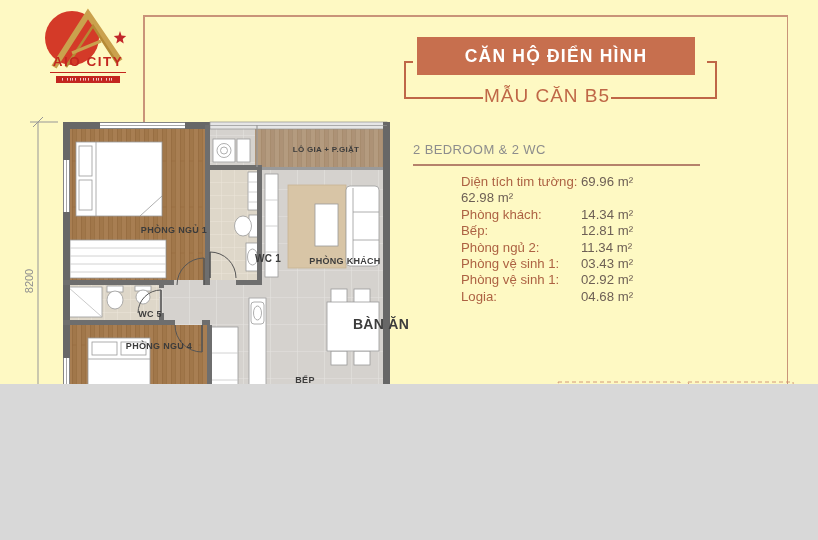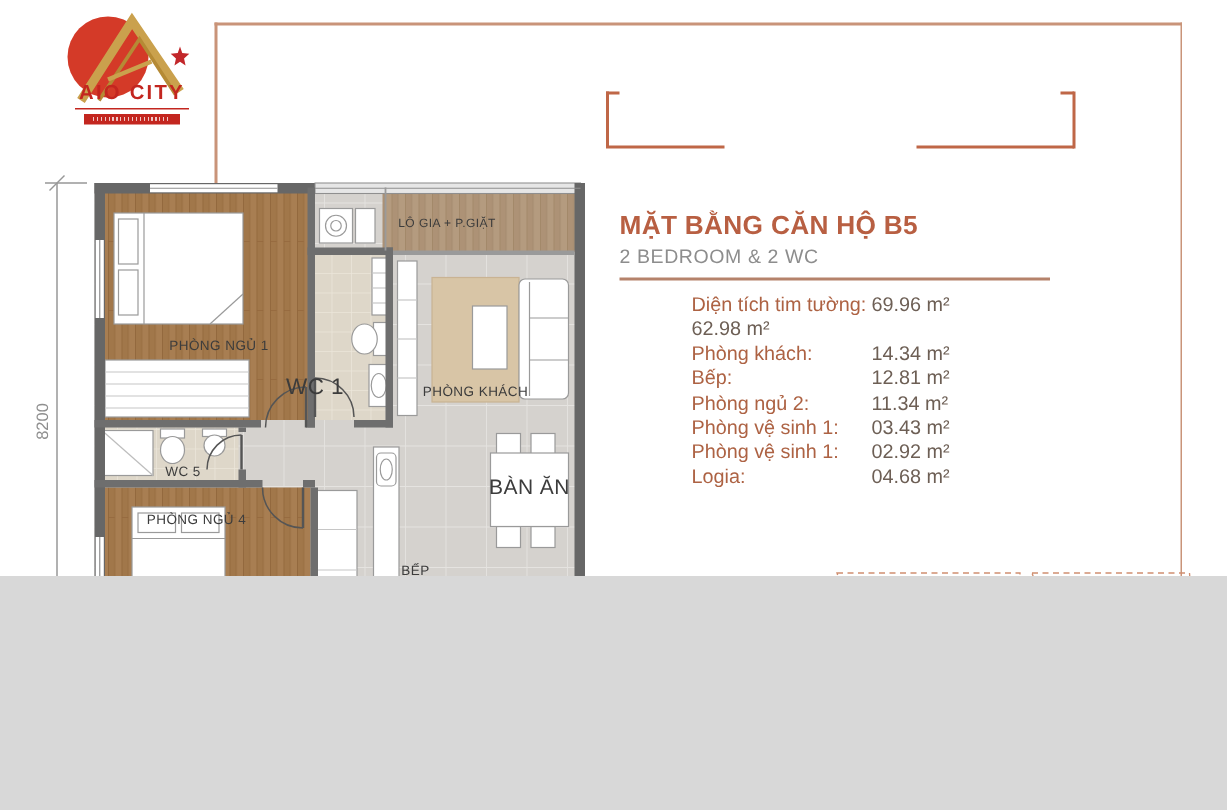--- a/index.html
+++ b/index.html
@@ -1,16 +1,16 @@
 <!DOCTYPE html>
 <html><head>
 <meta charset="utf-8">
 <style>
   html,body{margin:0;padding:0;background:#d8d8d8;}
-  .stage{position:relative;width:818px;height:384px;background:#ffffff;overflow:hidden;
+  .stage{position:relative;width:818px;height:384px;background:#fef9c3;overflow:hidden;
          font-family:"Liberation Sans","DejaVu Sans",sans-serif;}
   .line{position:absolute;background:#c99479;}
   .bracket{position:absolute;background:#bf6747;}
   svg{position:absolute;left:0;top:0;}
   
   .banner{position:absolute;left:417px;top:37px;width:278px;height:38px;background:#c76f4e;
           display:flex;align-items:center;justify-content:center;}
   .banner span{color:#fff;font-weight:bold;font-size:17.5px;letter-spacing:1.2px;}
   .model{position:absolute;left:483px;top:85px;width:128px;text-align:center;
          color:#bf6747;font-size:19px;letter-spacing:1px;}
@@ -23,22 +23,22 @@
     background-size:80% 2.6px;background-repeat:no-repeat;background-position:50% 50%;}
   
   .info{position:absolute;left:413px;top:140px;width:292px;}
   .info h1{margin:0;font-size:17.5px;font-weight:bold;color:#b85f42;letter-spacing:.2px;}
   .info h2{margin:2px 0 0 0;font-size:13px;font-weight:normal;color:#8d8d8d;letter-spacing:.4px;}
   .divider{width:287px;height:2px;background:#b5826b;margin:7px 0 8px 0;}
   .spec-row{display:flex;line-height:16.4px;font-size:13.2px;margin-left:48px;}
   .spec-label{width:120px;color:#ad6243;}
   .spec-value{color:#6d5f55;}
   
-  .plan-label{position:absolute;transform:translate(-50%,-50%);color:#3c3c3c;font-weight:normal;
-              white-space:nowrap;letter-spacing:.3px;}
+  .plan-label{position:absolute;transform:translate(-50%,-50%);color:#3c3c3c;font-weight:bold;
+              white-space:nowrap;letter-spacing:.3px;margin-left:28px;}
   
   .dim{position:absolute;color:#8f8f8f;font-size:11px;transform:translate(-50%,-50%);white-space:nowrap;}
   .dim.vert{transform:translate(-50%,-50%) rotate(-90deg);}
   
   .block-label{position:absolute;transform:translate(-50%,-50%) rotate(90deg);color:#c96f4a;
                font-weight:bold;font-size:8.5px;letter-spacing:.5px;}
 </style>
 </head>
 <body>
 
@@ -281,29 +281,32 @@
         <rect x="716" y="448" width="22" height="90" fill="url(#units)" stroke-width="0.7"></rect>
       </g>
       <rect x="691" y="386" width="10" height="12" fill="#c96f4a" stroke="none"></rect>
     </g>
   </svg>
 
   <div class="logo-text">AIO CITY</div>
   <div class="logo-underline"></div>
   <div class="logo-tagline"></div>
 
+  <div class="banner">
+    <span>CĂN HỘ ĐIỂN HÌNH</span>
+  </div>
   <div class="bracket" style="left:404px;top:61px;width:1.5px;height:37px;"></div>
   <div class="bracket" style="left:404px;top:61px;width:9px;height:1.5px;"></div>
   <div class="bracket" style="left:404px;top:97px;width:79px;height:1.5px;"></div>
   <div class="bracket" style="left:611px;top:97px;width:105px;height:1.5px;"></div>
   <div class="bracket" style="left:715px;top:61px;width:1.5px;height:37.5px;"></div>
   <div class="bracket" style="left:707px;top:61px;width:9px;height:1.5px;"></div>
+  <div class="model">MẪU CĂN B5</div>
 
   <div class="info">
-    <h1>MẶT BẰNG CĂN HỘ B5</h1>
     <h2>2 BEDROOM &amp; 2 WC</h2>
     <div class="divider"></div>
     <div>
         <div class="spec-row">
           <span class="spec-label">Diện tích tim tường:</span>
           <span class="spec-value">69.96 m²</span>
         </div>
         <div class="spec-row">
           <span class="spec-value">62.98 m²</span>
         </div>
@@ -329,21 +332,21 @@
         </div>
         <div class="spec-row">
           <span class="spec-label">Logia:</span>
           <span class="spec-value">04.68 m²</span>
         </div>
       </div>
   </div>
 
   <span class="plan-label" style="left:298px;top:149px;font-size:8px;">LÔ GIA + P.GIẶT</span>
   <span class="plan-label" style="left:146px;top:230px;font-size:9px;">PHÒNG NGỦ 1</span>
-  <span class="plan-label" style="left:210px;top:258px;font-size:15px;">WC 1</span>
+  <span class="plan-label" style="left:240px;top:258px;font-size:10px;">WC 1</span>
   <span class="plan-label" style="left:317px;top:261px;font-size:9px;">PHÒNG KHÁCH</span>
   <span class="plan-label" style="left:122px;top:314px;font-size:9px;">WC 5</span>
   <span class="plan-label" style="left:131px;top:346px;font-size:9px;">PHÒNG NGỦ 4</span>
   <span class="plan-label" style="left:353px;top:324px;font-size:14px;">BÀN ĂN</span>
   <span class="plan-label" style="left:277px;top:380px;font-size:9px;">BẾP</span>
 
   <span class="dim vert" style="left:29px;top:281px;">8200</span>
   <span class="dim vert" style="left:29px;top:463px;">1400</span>
   <span class="dim" style="left:228px;top:508px;">8400</span>
 

